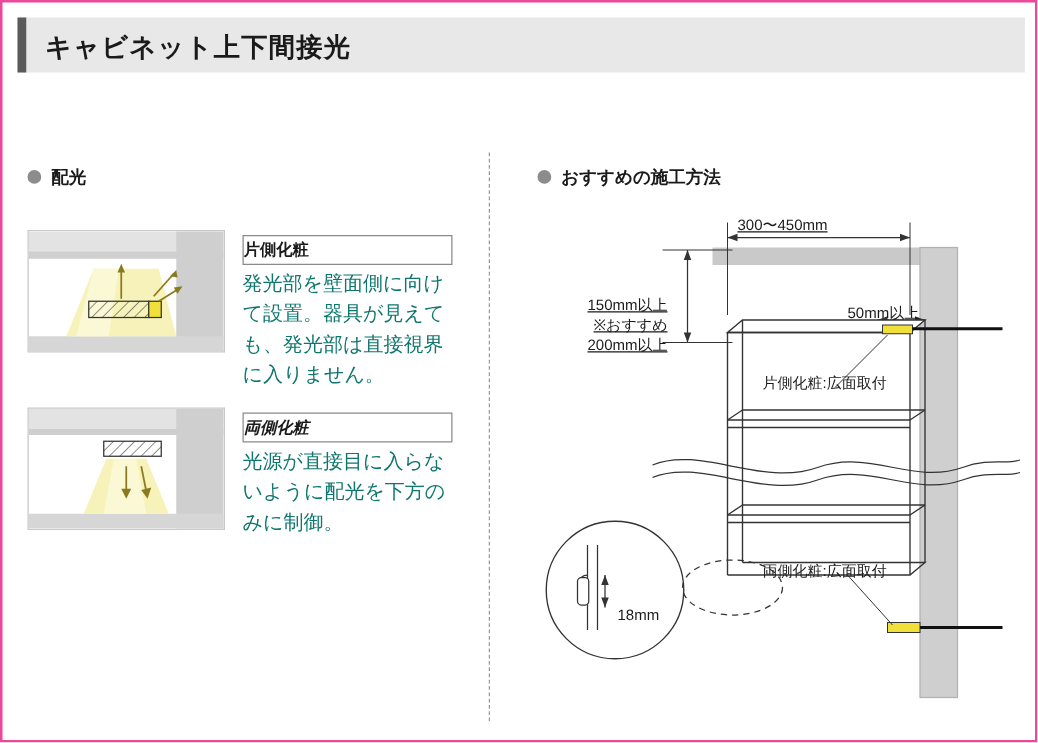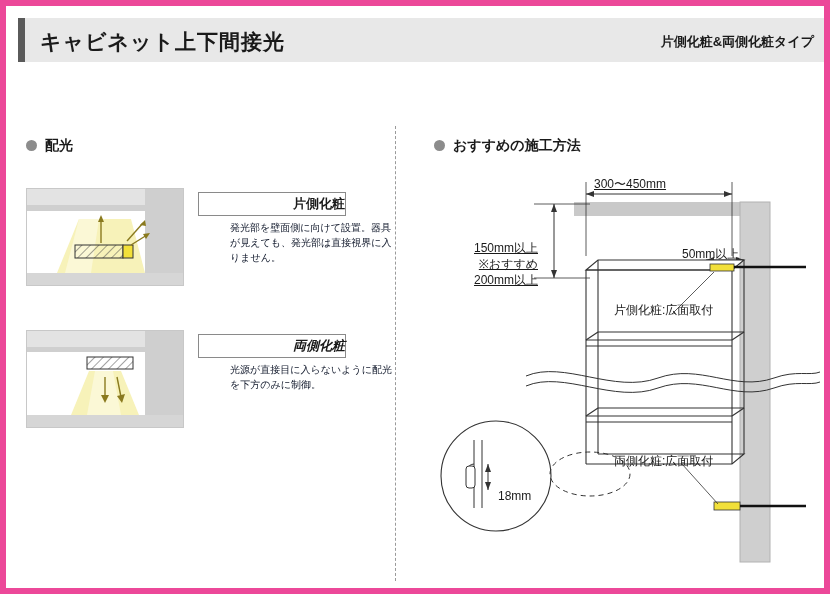--- a/index.html
+++ b/index.html
@@ -9,21 +9,21 @@
   }
   body {
     font-family: "Liberation Sans", sans-serif;
     color: #231f20;
   }
   #page {
     position: relative;
     width: 830px;
     height: 594px;
     box-sizing: border-box;
-    border: 6px solid #ec4899;
+    border: 2px solid #ec4899;
     background: #ffffff;
     overflow: hidden;
     padding-left: 14px;
   }
 
   
   #header-bar {
     position: absolute;
     left: 12px;
     top: 12px;
@@ -105,41 +105,40 @@
     border: 1px solid #c8c8c8;
     box-sizing: border-box;
     background: #ffffff;
     overflow: hidden;
   }
   #illus1 { left: 20px; top: 182px; }
   #illus2 { left: 20px; top: 324px; }
 
   .label-box {
     position: absolute;
-    width: 148px;
+    width: 168px;
     height: 24px;
     border: 1px solid #8a8a8a;
     box-sizing: border-box;
     background: #ffffff;
-    text-align: right;
+    text-align: left;
     font-size: 13px;
     font-weight: bold;
     line-height: 22px;
     color: #1a1a1a;
   }
   #label1 { left: 192px; top: 186px; }
   #label2 { left: 192px; top: 328px; font-style: italic; }
 
   .desc {
     position: absolute;
     width: 168px;
-    font-size: 10px;
+    font-size: 16px;
     line-height: 1.52;
-    color: #0f172a;
-    margin-left: 32px;
+    color: #0f766e;
   }
   #desc1 { left: 192px; top: 214px; }
   #desc2 { left: 192px; top: 356px; }
 
   
   #diagram {
     position: absolute;
     left: 408px;
     top: 158px;
     width: 412px;
@@ -163,21 +162,20 @@
   #lbl-tegake { left: 82px; top: 372px; }
 </style>
 </head>
 <body>
 
 <div id="page">
 
   <div id="header-bar">
     <div id="header-accent"></div>
     <div id="header-title">キャビネット上下間接光</div>
-    <div id="header-right">片側化粧&amp;両側化粧タイプ</div>
   </div>
 
 
   <div id="divider"></div>
 
   <div class="section-head" id="head-haiko">
     <span class="dot"></span><span>配光</span>
   </div>
   <div class="section-head" id="head-sekou">
     <span class="dot"></span><span>おすすめの施工方法</span>

